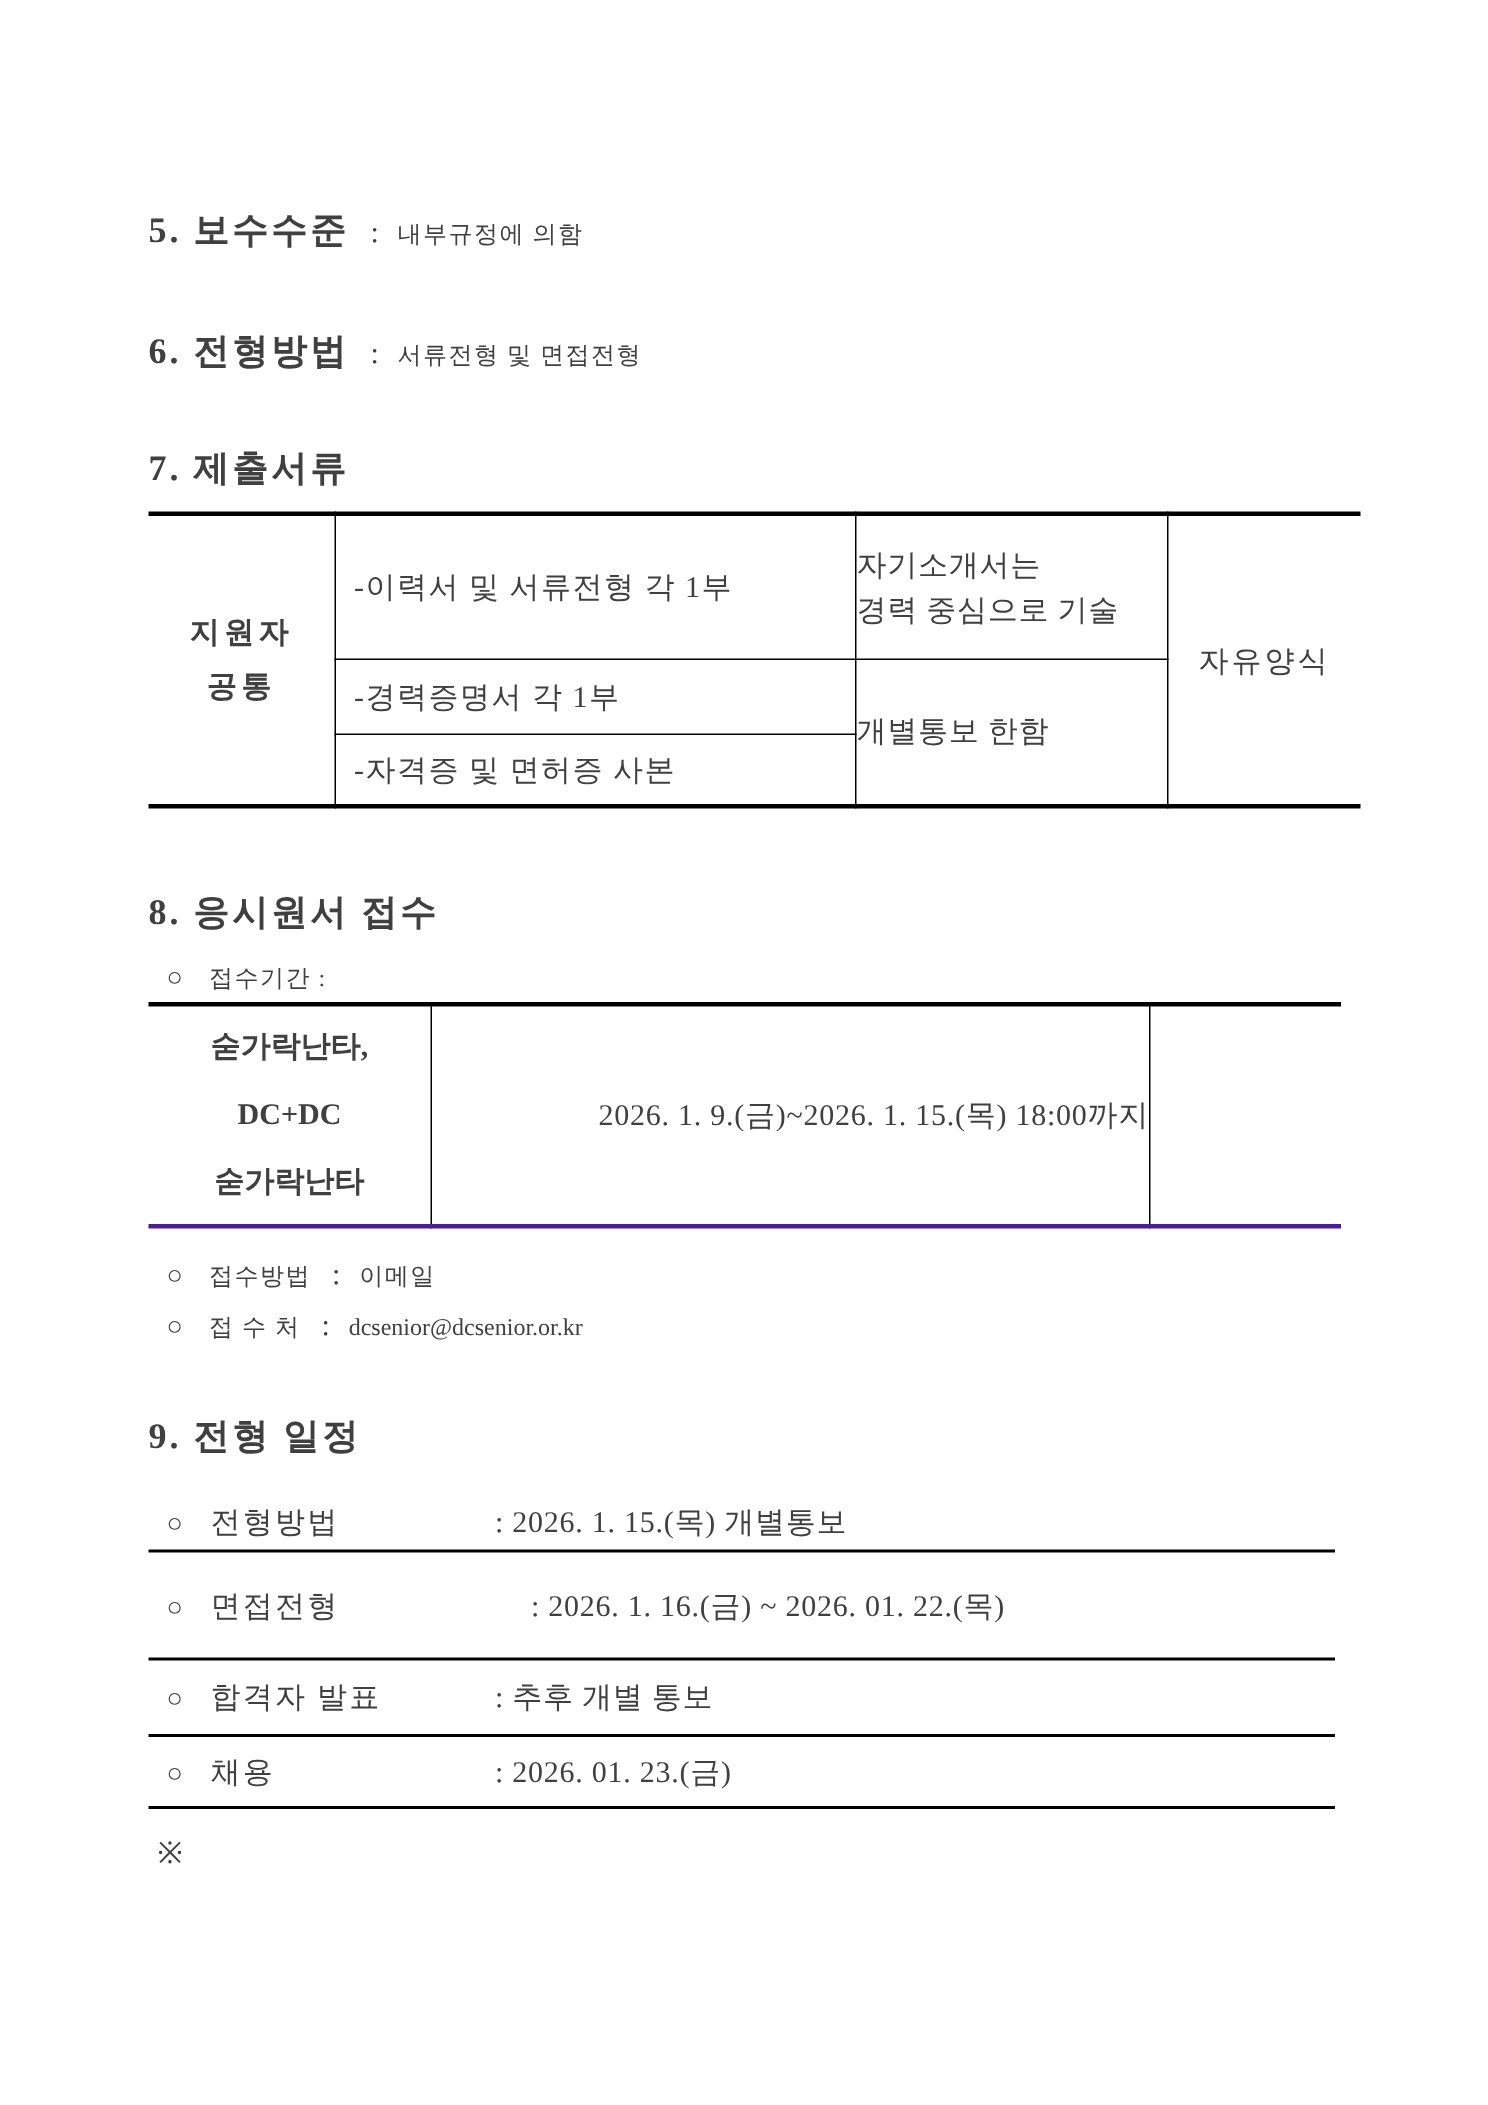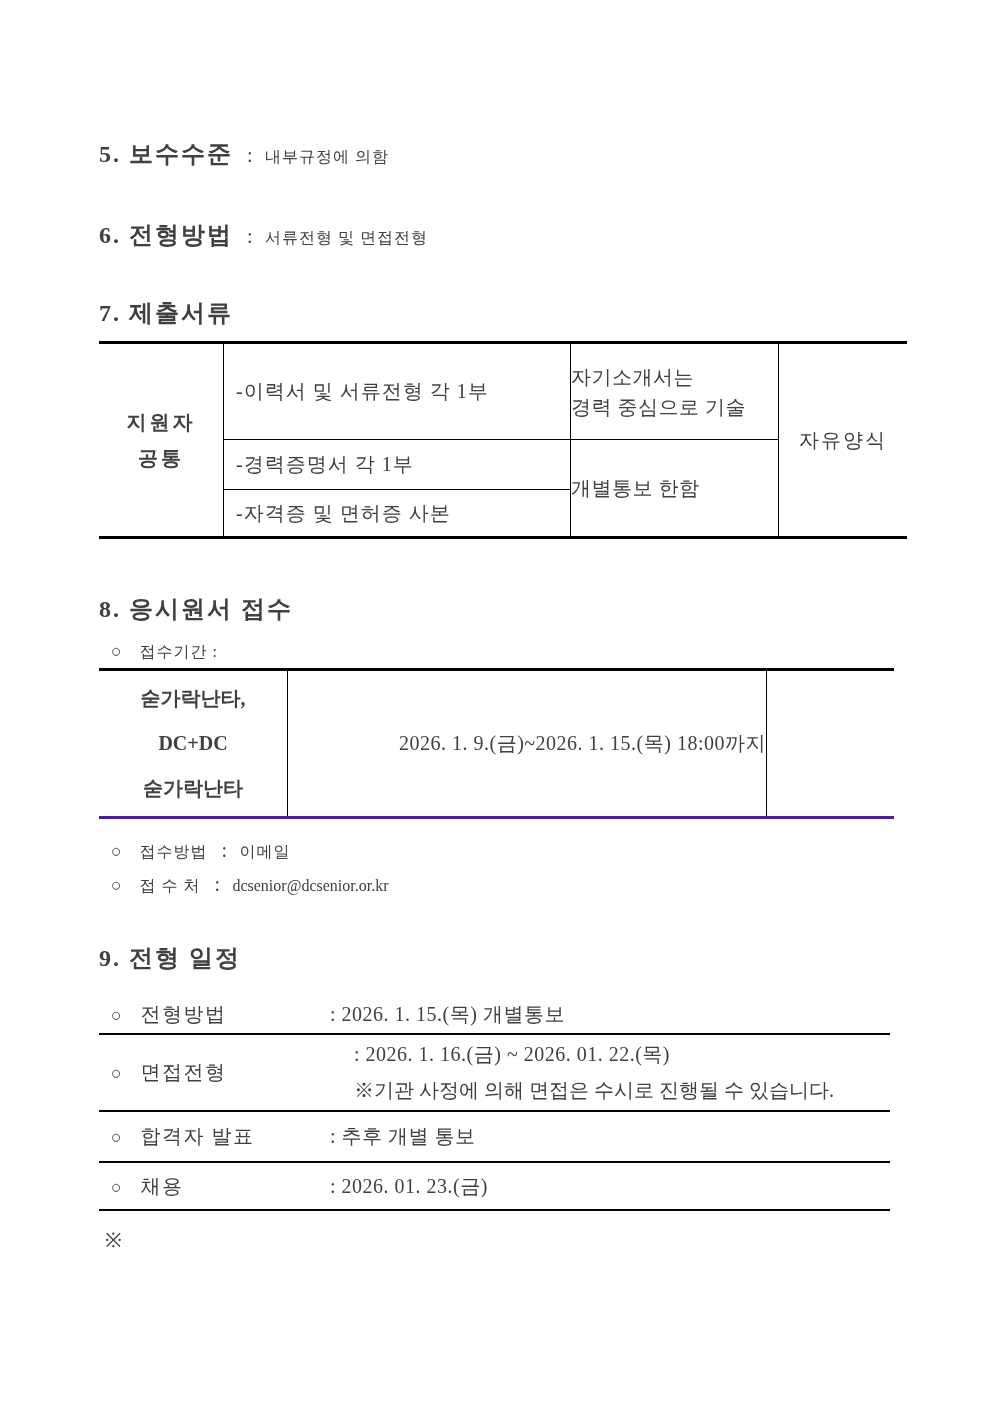--- a/index.html
+++ b/index.html
@@ -180,21 +180,20 @@
       <div class="s-value">: 2026. 1. 15.(목) 개별통보</div>
     </div>
 
     <div class="s-row s-row-2">
       <div class="s-label">
         <span class="bullet">○</span>
         <span>면접전형</span>
       </div>
       <div class="s-value-lines">
         <div>: 2026. 1. 16.(금) ~ 2026. 01. 22.(목)</div>
-        <div class="s-note">※기관 사정에 의해 면접은 수시로 진행될 수 있습니다.</div>
       </div>
     </div>
 
     <div class="s-row s-row-3">
       <div class="s-label">
         <span class="bullet">○</span>
         <span>합격자 발표</span>
       </div>
       <div class="s-value">: 추후 개별 통보</div>
     </div>

